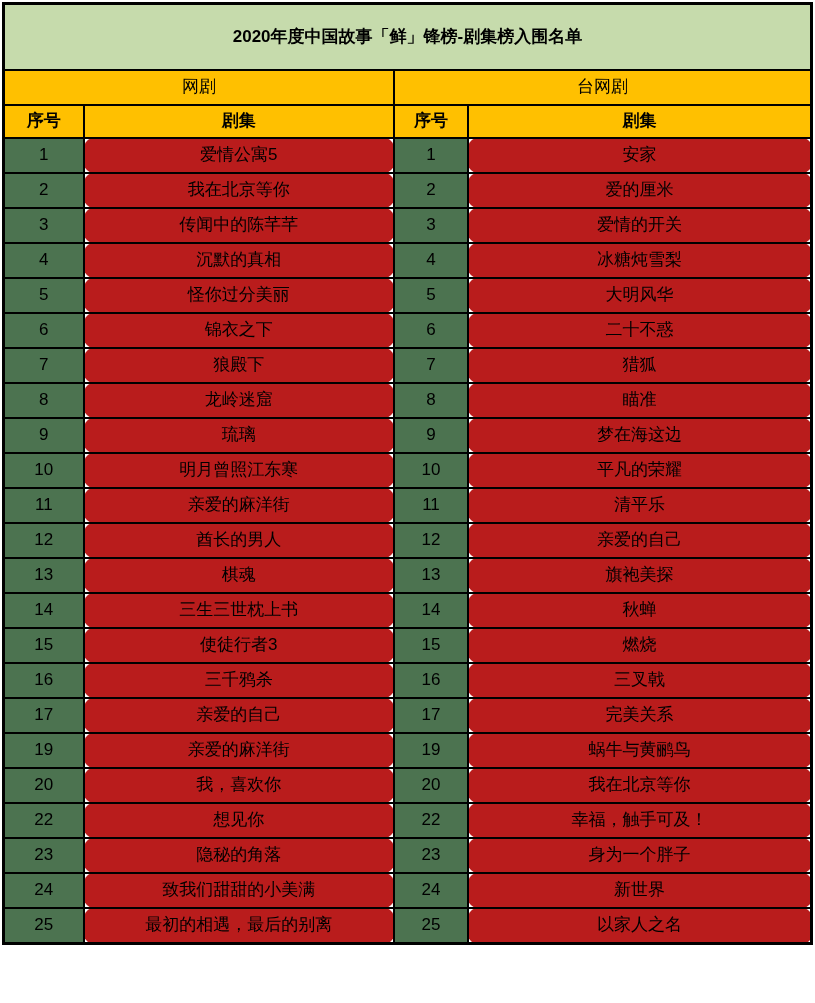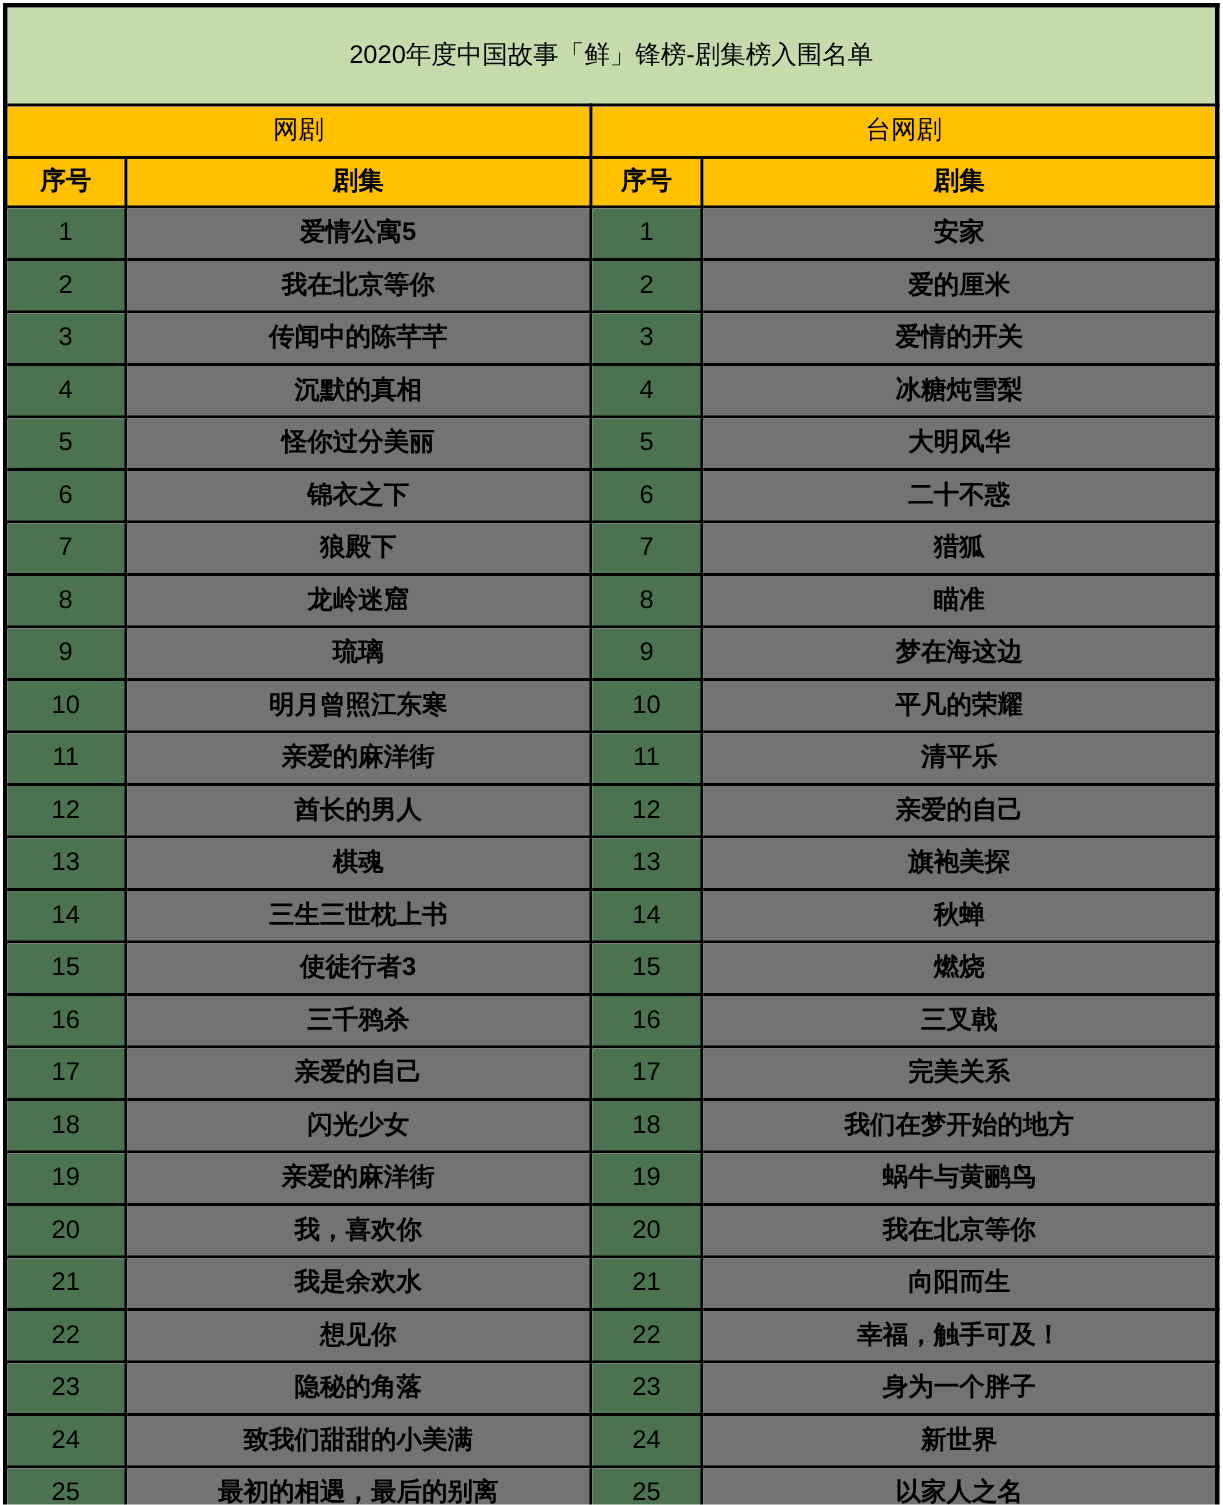--- a/index.html
+++ b/index.html
@@ -39,21 +39,21 @@
     white-space: nowrap;
   }
 
   
   td.title-cell {
     background: #c6dbac;
     height: 64px;
     text-align: left;
     padding-left: 8px;
     font-size: 25px;
-    font-weight: normal;
+    font-weight: bold;
     letter-spacing: 0px;
   }
 
   
   td.section-head {
     background: #ffc000;
     height: 33px;
     font-size: 19px;
     font-weight: normal;
   }
@@ -61,24 +61,25 @@
   
   td.col-head {
     background: #ffc000;
     height: 31px;
     font-size: 19px;
     font-weight: bold;
   }
 
   
   td.cell {
-    background: #737373;
+    background: #b91c1c;
     height: 33px;
     font-size: 18px;
-    font-weight: bold;
+    font-weight: normal;
+    border-radius: 10px;
   }
   td.idx {
     background: #4c7350;
     height: 33px;
     font-size: 18px;
     font-weight: normal;
   }
 
   col.c-idx  { width: 80px; }
   col.c-name { width: 310px; }
@@ -207,44 +208,32 @@
           <td class="idx">16</td>
           <td class="cell">三叉戟</td>
         </tr>
         <tr>
           <td class="idx">17</td>
           <td class="cell">亲爱的自己</td>
           <td class="idx">17</td>
           <td class="cell">完美关系</td>
         </tr>
         <tr>
-          <td class="idx">18</td>
-          <td class="cell">闪光少女</td>
-          <td class="idx">18</td>
-          <td class="cell">我们在梦开始的地方</td>
-        </tr>
-        <tr>
           <td class="idx">19</td>
           <td class="cell">亲爱的麻洋街</td>
           <td class="idx">19</td>
           <td class="cell">蜗牛与黄鹂鸟</td>
         </tr>
         <tr>
           <td class="idx">20</td>
           <td class="cell">我，喜欢你</td>
           <td class="idx">20</td>
           <td class="cell">我在北京等你</td>
         </tr>
         <tr>
-          <td class="idx">21</td>
-          <td class="cell">我是余欢水</td>
-          <td class="idx">21</td>
-          <td class="cell">向阳而生</td>
-        </tr>
-        <tr>
           <td class="idx">22</td>
           <td class="cell">想见你</td>
           <td class="idx">22</td>
           <td class="cell">幸福，触手可及！</td>
         </tr>
         <tr>
           <td class="idx">23</td>
           <td class="cell">隐秘的角落</td>
           <td class="idx">23</td>
           <td class="cell">身为一个胖子</td>

